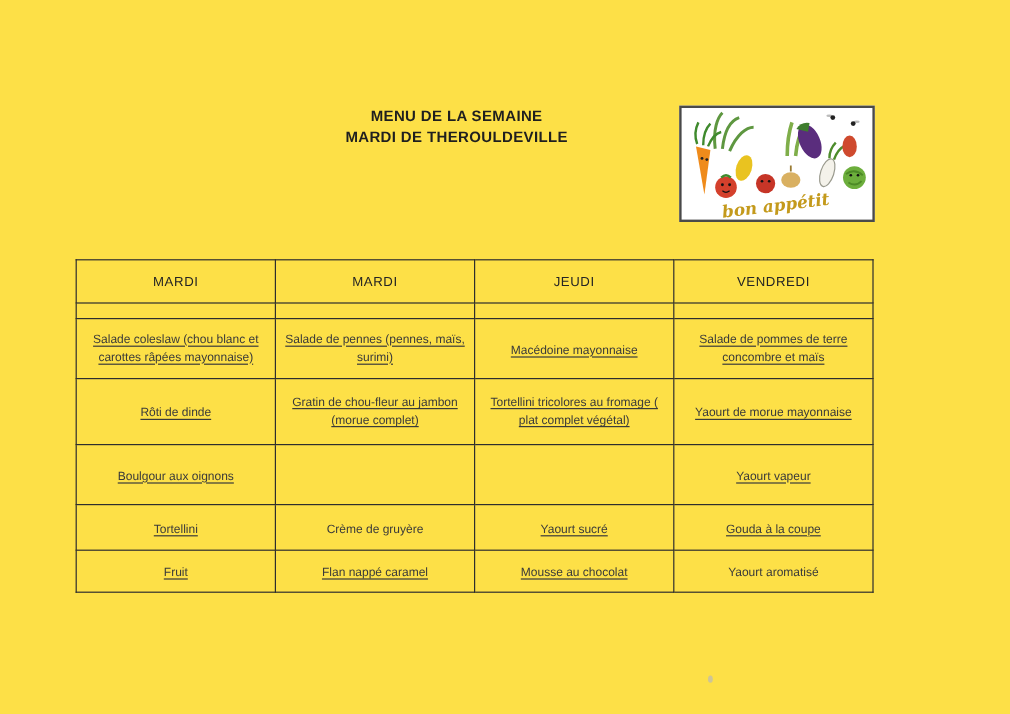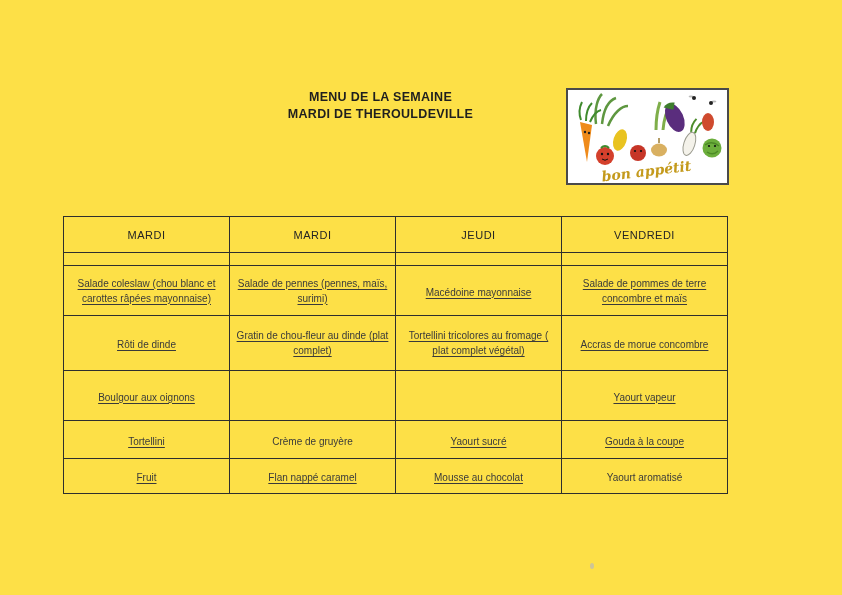--- a/index.html
+++ b/index.html
@@ -142,23 +142,23 @@
       <td></td>
     </tr>
     <tr class="row-r1">
       <td><span class="item" data-u="true">Salade coleslaw (chou blanc et carottes râpées mayonnaise)</span></td>
       <td><span class="item" data-u="true">Salade de pennes (pennes, maïs, surimi)</span></td>
       <td><span class="item" data-u="true">Macédoine mayonnaise</span></td>
       <td><span class="item" data-u="true">Salade de pommes de terre concombre et maïs</span></td>
     </tr>
     <tr class="row-r2">
       <td><span class="item" data-u="true">Rôti de dinde</span></td>
-      <td><span class="item" data-u="true">Gratin de chou-fleur au dinde (plat complet)</span></td>
+      <td><span class="item" data-u="true">Gratin de chou-fleur au jambon (morue complet)</span></td>
       <td><span class="item" data-u="true">Tortellini tricolores au fromage ( plat complet végétal)</span></td>
-      <td><span class="item" data-u="true">Accras de morue concombre</span></td>
+      <td><span class="item" data-u="true">Yaourt de morue mayonnaise</span></td>
     </tr>
     <tr class="row-r3">
       <td><span class="item" data-u="true">Boulgour aux oignons</span></td>
       <td><span class="item" data-u="false"></span></td>
       <td><span class="item" data-u="false"></span></td>
       <td><span class="item" data-u="true">Yaourt vapeur</span></td>
     </tr>
     <tr class="row-r4">
       <td><span class="item" data-u="true">Tortellini</span></td>
       <td><span class="item" data-u="false">Crème de gruyère</span></td>

